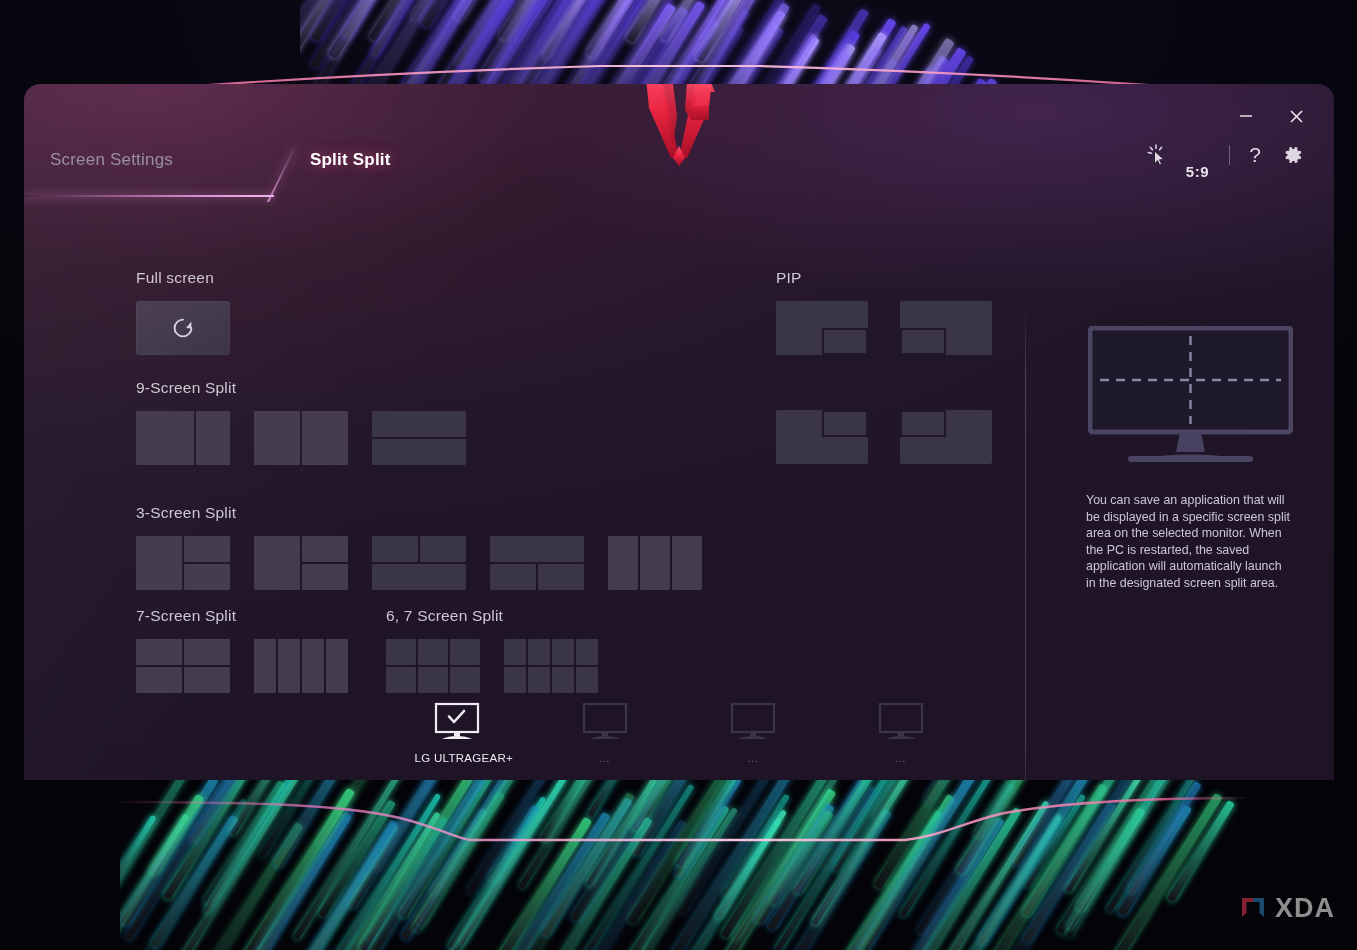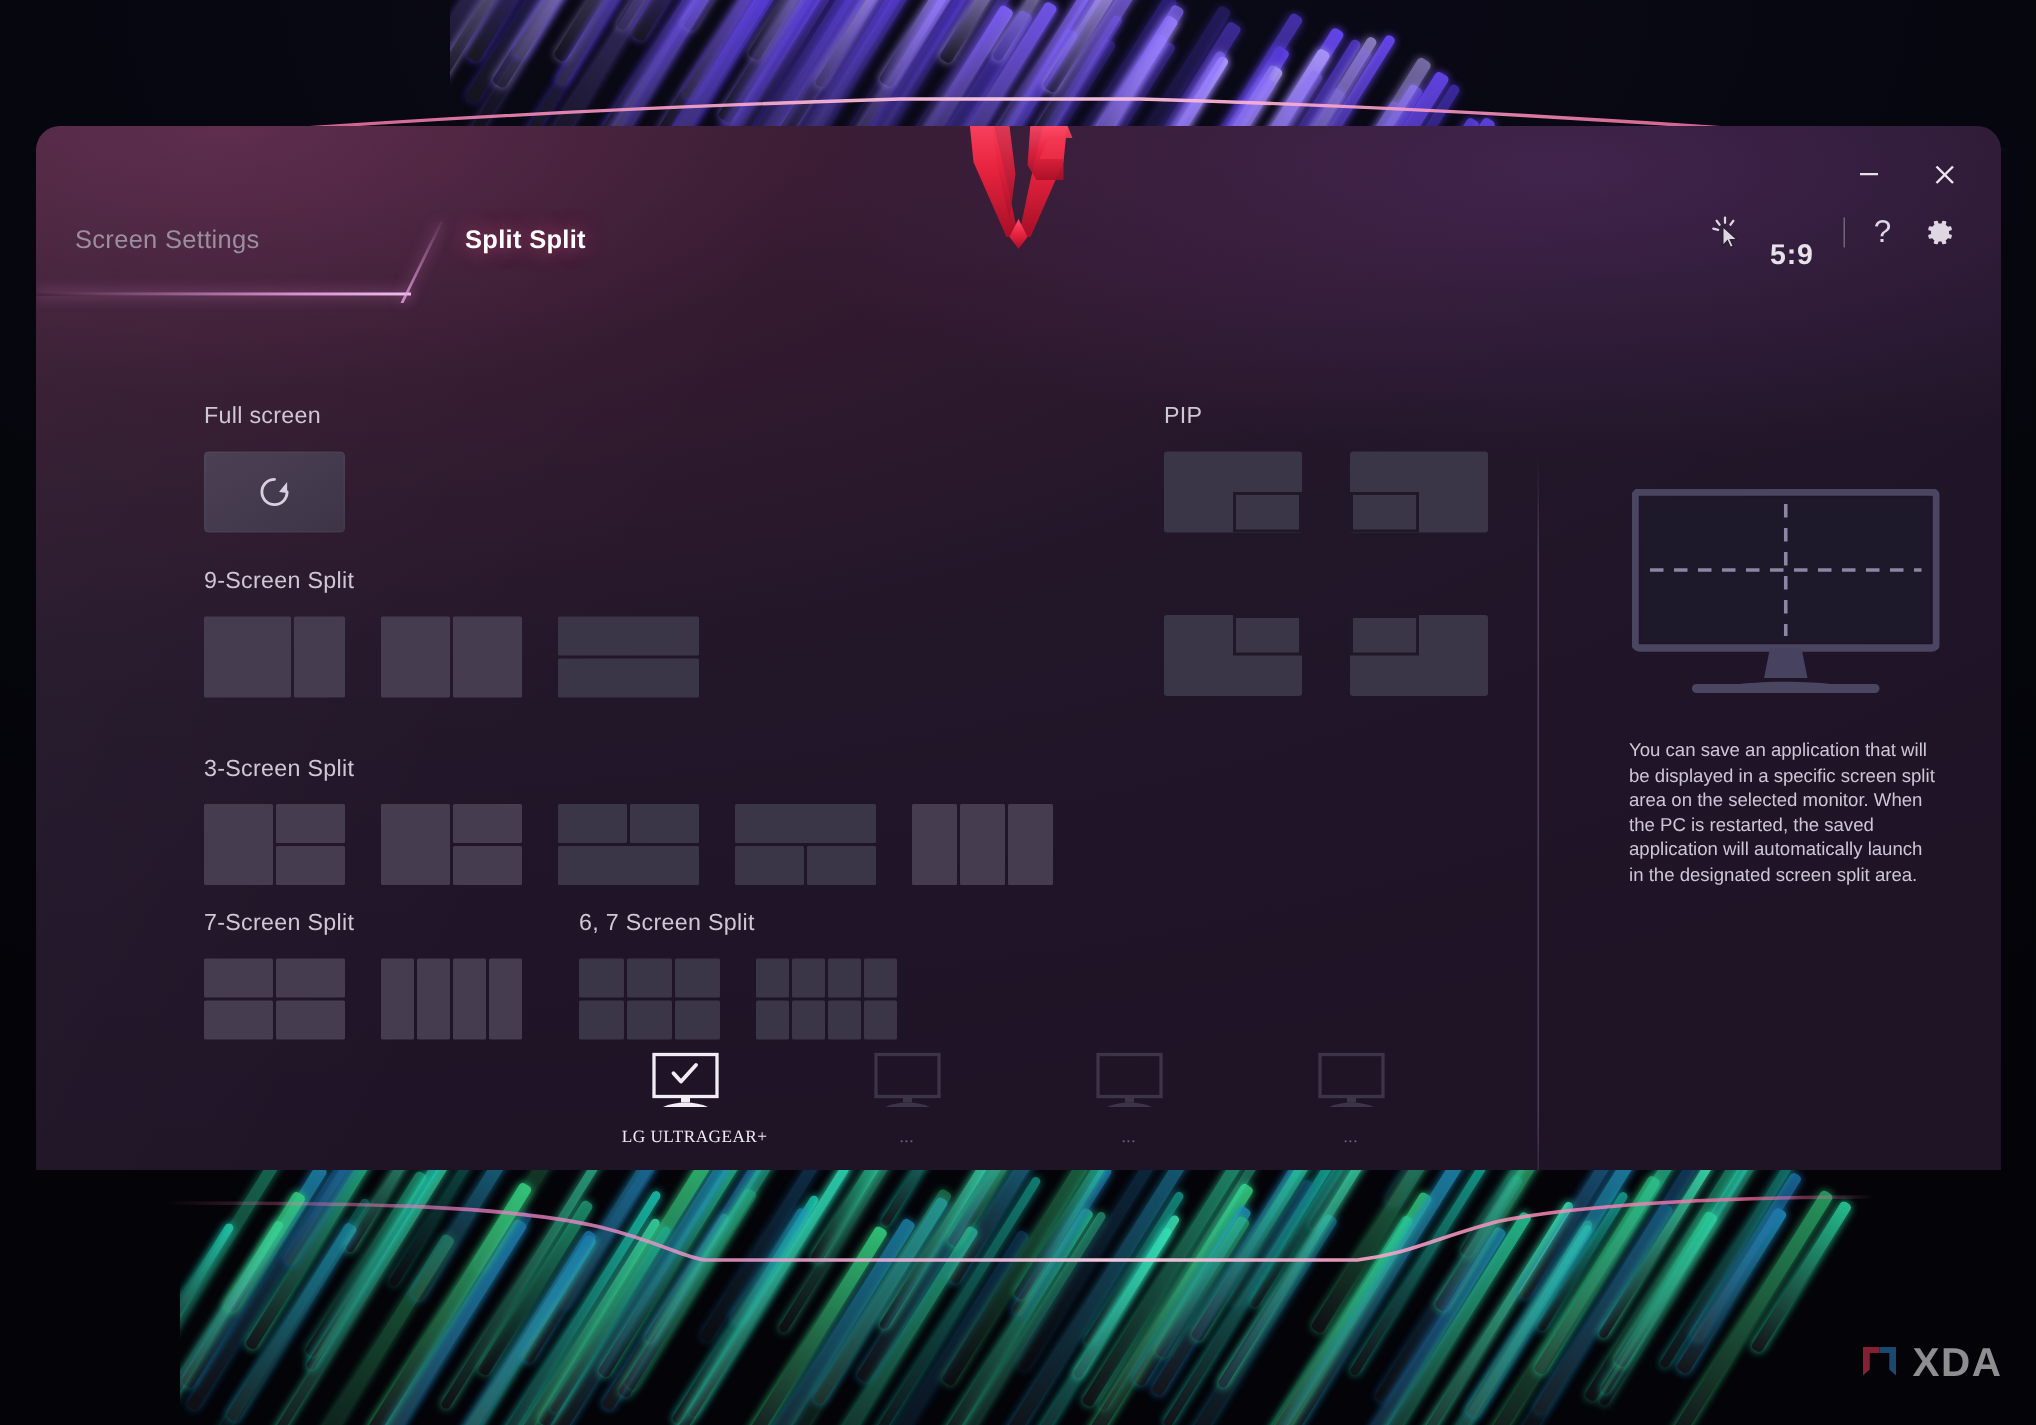--- a/index.html
+++ b/index.html
@@ -69,21 +69,21 @@
   .wc-min { right: 73px; top: 17px; }
   .wc-close { right: 23px; top: 17px; }
   .wc svg { display: block; }
 
   
   .tools { position: absolute; right: 22px; top: 54px; height: 34px;
            display: flex; align-items: center; gap: 0; }
   .tool { height: 34px; display: flex; align-items: center; justify-content: center;
           cursor: pointer; }
   .tool-cursor { width: 38px; }
-  .ratio { color: #e7e2ea; font-size: 19px; font-weight: 700; padding: 0 14px 0 10px;
+  .ratio { color: #e7e2ea; font-size: 15px; font-weight: 700; padding: 0 14px 0 10px;
            letter-spacing: .5px; margin-top: 32px; }
   .tool-sep { width: 1px; height: 20px; background: #6e6478; margin: 0 6px; }
   .tool-help { width: 38px; color: #ded8e2; font-size: 21px; font-weight: 400;
                line-height: 1; padding-bottom: 2px; }
   .tool-gear { width: 38px; }
 
   
   .logo { position: absolute; left: 50%; top: -22px; transform: translateX(-50%);
           width: 128px; height: 104px; }
 
@@ -126,21 +126,21 @@
   .rightpanel { position: absolute; left: 1062px; top: 62px; width: 232px; }
   .monitor-prev { width: 205px; height: 140px; margin-left: 2px; position: relative; }
   .desc { margin-top: 26px; color: #cdc6d6; font-size: 12.4px; line-height: 16.6px;
           width: 208px; }
 
   
   .monstrip { position: absolute; left: 0; bottom: -6px; width: 100%;
               display: flex; justify-content: center; gap: 64px; }
   .monitem { width: 84px; text-align: center; cursor: pointer; }
   .monitem .mlabel { margin-top: 6px; font-size: 11.5px; color: #efeaf3;
-                     letter-spacing: .3px; white-space: nowrap; font-family: Liberation Serif, serif; }
+                     letter-spacing: .3px; white-space: nowrap; }
   .monitem.dim .mlabel { color: #6b6176; }
 
   
   .xda { position: absolute; right: 22px; bottom: 26px; display: flex;
          align-items: center; gap: 7px; opacity: .92; }
   .xda-text { font-family: "Liberation Sans", sans-serif; font-size: 27px;
               font-weight: 700; letter-spacing: 1px; color: #9a9a9a; }
 </style>
 </head>
 <body>

